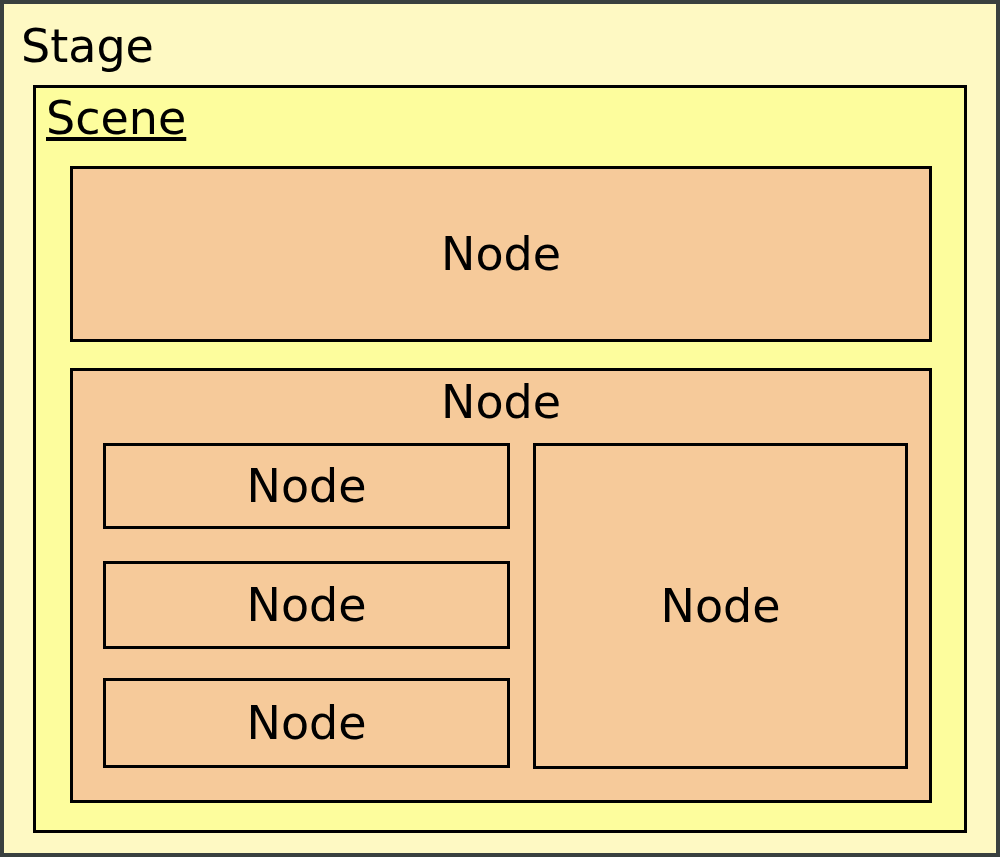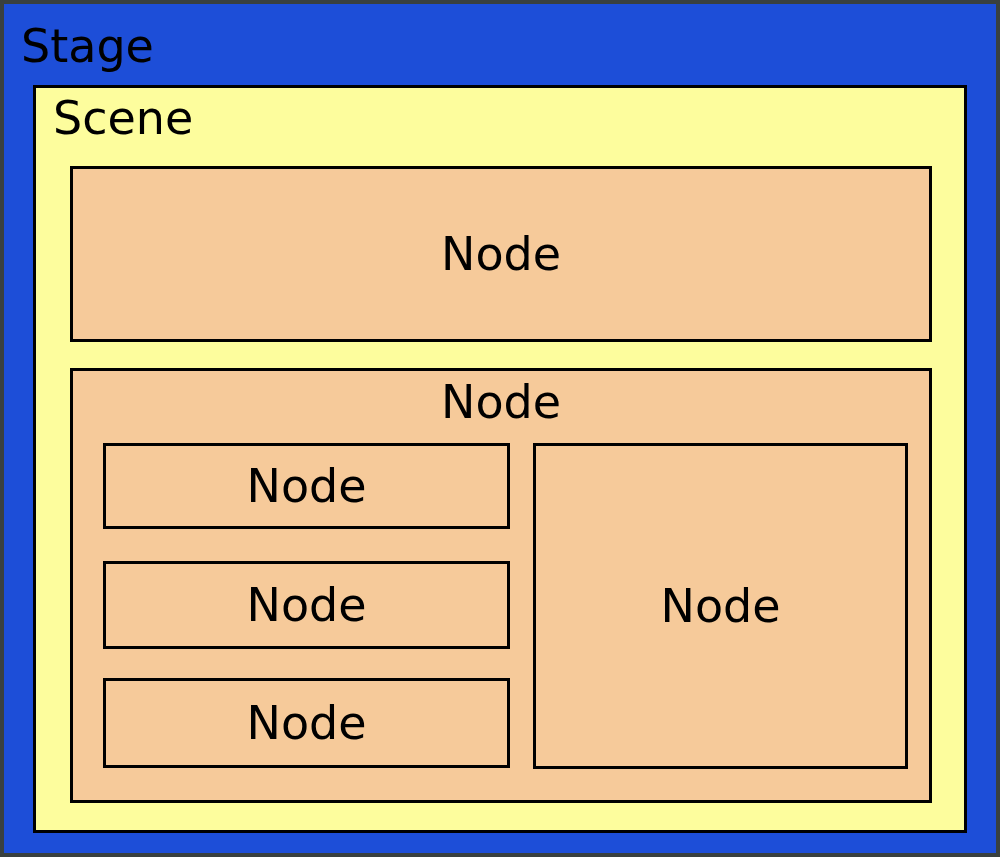--- a/index.html
+++ b/index.html
@@ -28,21 +28,21 @@
   .box {
     position: absolute;
     box-sizing: border-box;
     border: 3px solid #000;
   }
   
   #stage-label { left: 17px; top: 19px; }
 
   
   #scene { left: 29px; top: 81px; width: 934px; height: 748px; }
-  #scene-label { left: 17px; top: 7px; }
+  #scene-label { left: 10px; top: 7px; text-decoration: underline; }
 
   
   #node-root { left: 34px; top: 78px; width: 862px; height: 176px; }
 
   
   #node-group { left: 34px; top: 280px; width: 862px; height: 435px; }
   #node-group-label { left: 0; top: 8px; width: 100%; text-align: center; }
 
   
   #node-child-1 { left: 30px; top: 72px;  width: 407px; height: 86px; }
@@ -57,21 +57,21 @@
   }
   .center-label > .inner-label {
     font-size: 46px;
     line-height: 1;
     white-space: nowrap;
   }
 </style>
 </head>
 <body>
 
-<div id="stage" style="background-color: #1d4ed8; padding-left: 46px;">
+<div id="stage" style="background-color: #fef9c3; padding-left: 46px;">
 
   <div id="stage-label" class="label">Stage</div>
 
   <div id="scene" class="box" style="background-color: rgb(253, 253, 157);">
 
     <div id="scene-label" class="label">Scene</div>
 
     <div id="node-root" class="box center-label" style="background-color: rgb(246, 202, 154);">
       <span class="inner-label">Node</span>
     </div>

